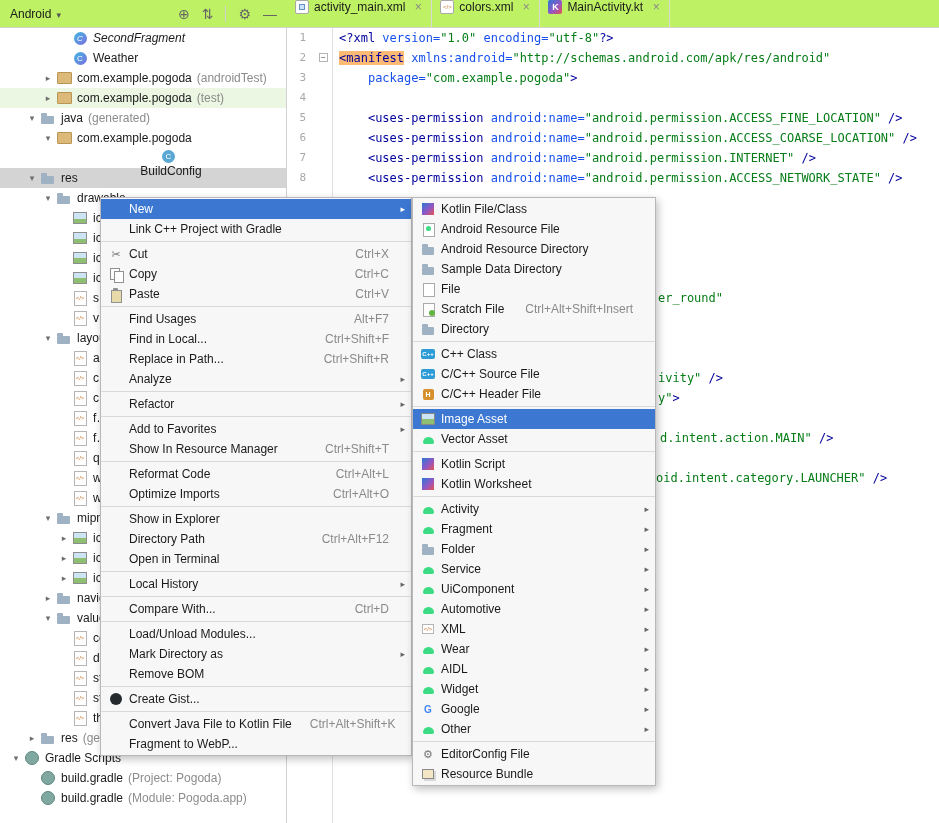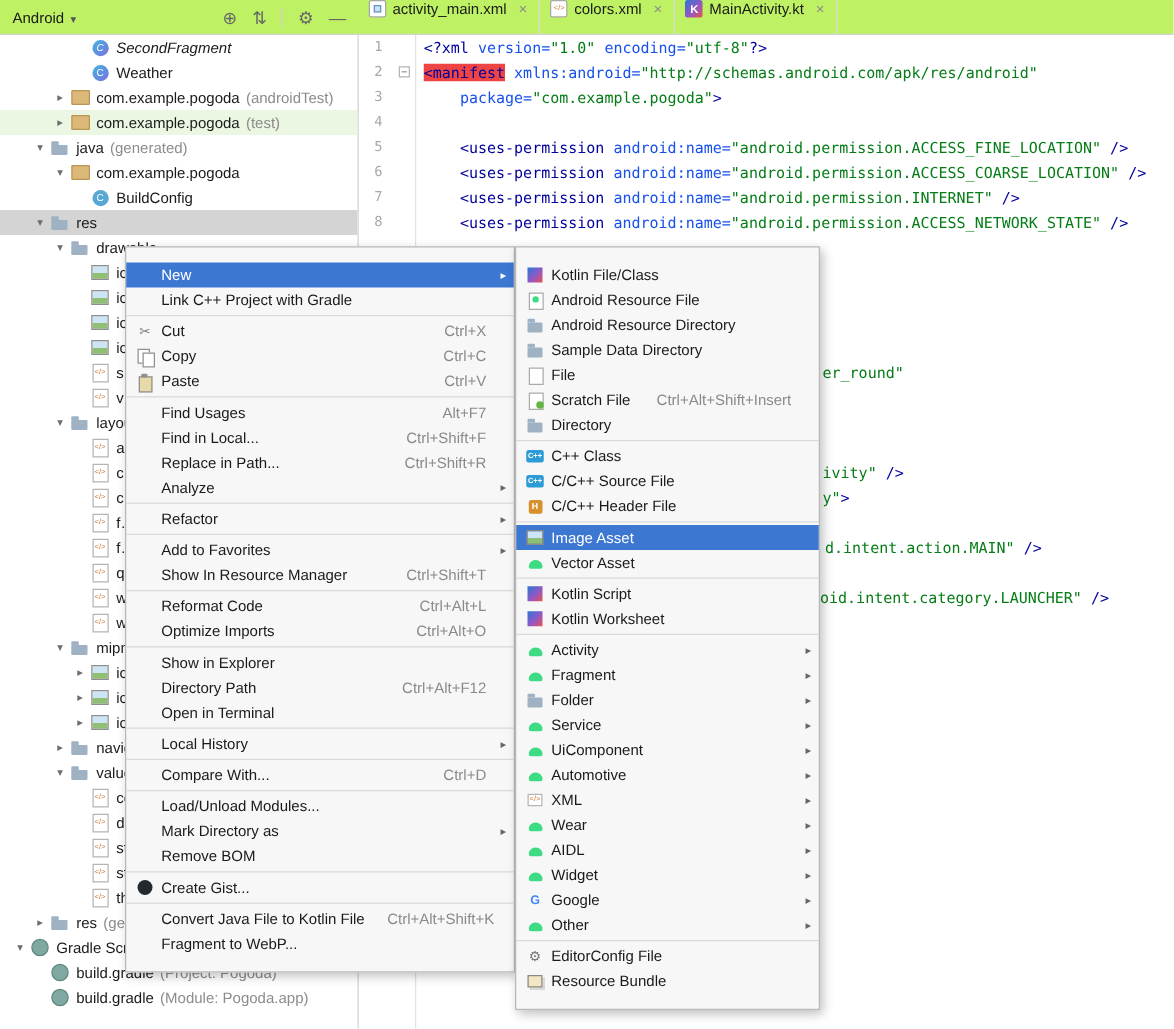--- a/index.html
+++ b/index.html
@@ -63,26 +63,26 @@
     font-family:"DejaVu Sans Mono","Liberation Mono",monospace;font-size:12px}
   #gutter{position:absolute;left:0;top:0;width:46px;height:100%;border-right:1px solid #e2e2e2;
     color:#a8a8a8;text-align:right}
   .gnum{height:20px;line-height:20px;padding-right:26px;font-size:11px}
   .fold{position:absolute;left:32px;top:25px;width:9px;height:9px;border:1px solid #b4b4b4;background:#fff;
     color:#666;font-size:8px;line-height:7px;text-align:center;z-index:2}
   .fold::before{content:"−"}
   #code{position:absolute;left:52px;top:0;right:0;height:100%}
   .cline{height:20px;line-height:20px;white-space:pre}
   .tag{color:#00009c}.attr{color:#1750eb}.str{color:#067d17}.pln{color:#1a1a1a}
-  .hl{background:#ef4444}
+  .hl{background:#fdba74}
   .frag{position:absolute;white-space:pre;line-height:20px;height:20px}
 
   
   .menu{position:absolute;background:#f7f7f7;border:1px solid #b8b8b8;
-    box-shadow:2px 3px 8px rgba(0,0,0,.25);padding:12px 0;z-index:10}
+    box-shadow:2px 3px 8px rgba(0,0,0,.25);padding:1px 0;z-index:10}
   #menu1{left:100px;top:197px;width:312px}
   #menu2{left:412px;top:197px;width:244px}
   .mitem{height:20px;display:flex;align-items:center;padding:0 6px 0 7px;cursor:default}
   .micon{width:16px;height:14px;margin-right:5px;flex:none;position:relative;
     display:flex;align-items:center;justify-content:center}
   .mlabel{flex:1;white-space:nowrap}
   .mshort{color:#8a8a8a;margin-left:18px;white-space:nowrap}
   .marrow{width:10px;text-align:right;color:#666;font-size:9px;margin-left:6px}
   .mitem.selected{background:#3c77d2;color:#fff}
   .mitem.selected .mshort,.mitem.selected .marrow{color:#fff}
@@ -178,21 +178,21 @@
       <span class="chev">▾</span>
       <span class="ti ti-folder"></span>
       <span class="tlabel">java</span>
       <span class="hint">(generated)</span>
     </div>
     <div class="trow" style="padding-left: 40px;">
       <span class="chev">▾</span>
       <span class="ti ti-package"></span>
       <span class="tlabel">com.example.pogoda</span>
     </div>
-    <div class="trow" style="padding-left: 56px;">
+    <div class="trow" style="padding-left: 56px; flex-direction: column;">
       <span class="chev"></span>
       <span class="ti ti-class"></span>
       <span class="tlabel">BuildConfig</span>
     </div>
     <div class="trow bg-selected" style="padding-left: 24px;">
       <span class="chev">▾</span>
       <span class="ti ti-folder"></span>
       <span class="tlabel">res</span>
     </div>
     <div class="trow" style="padding-left: 40px;">

